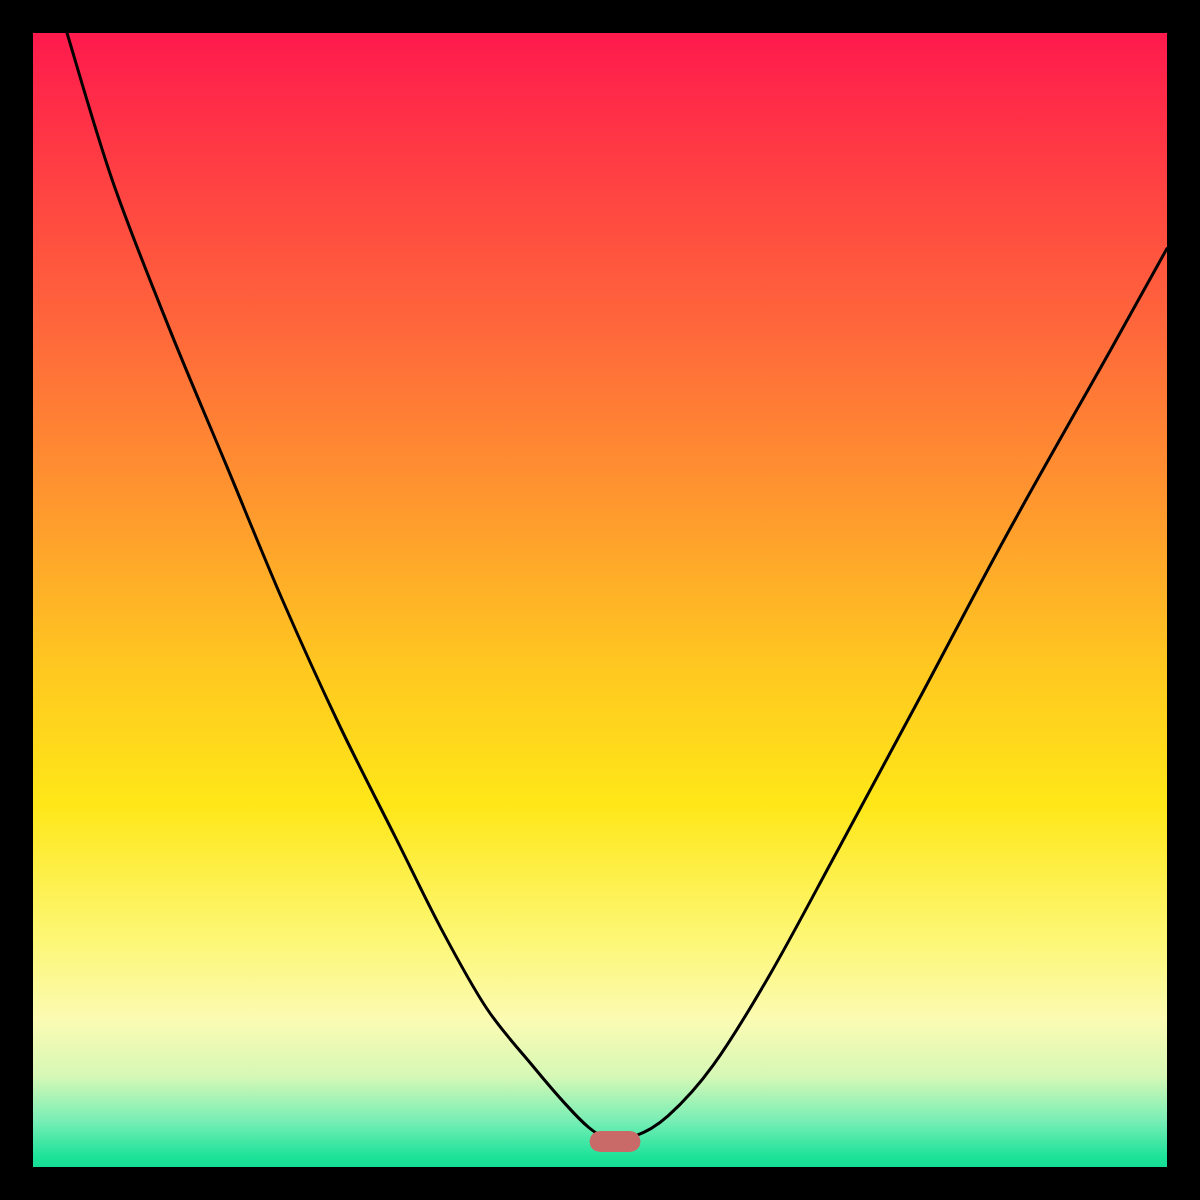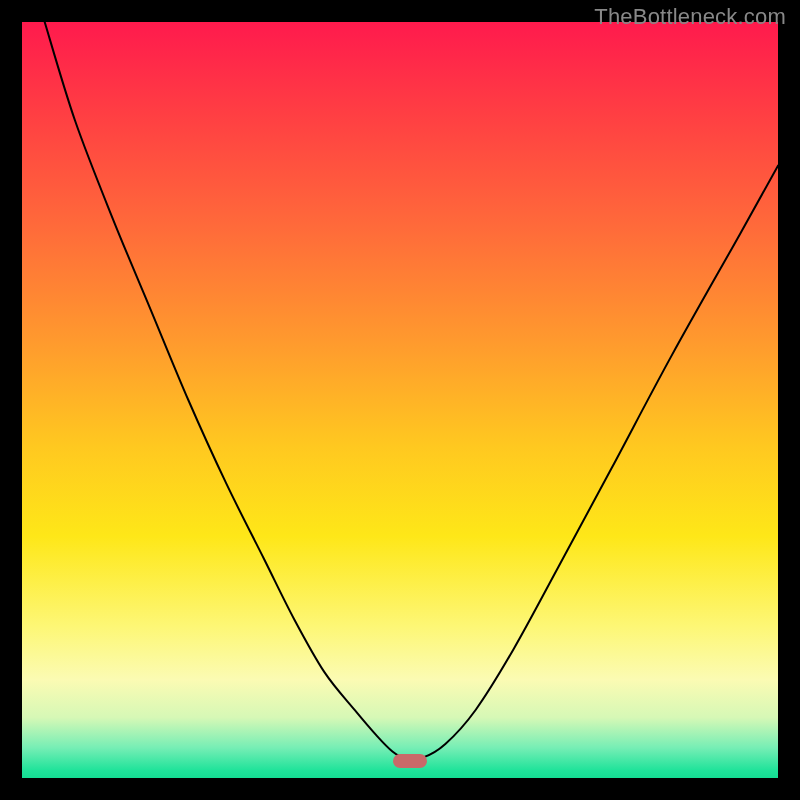--- a/index.html
+++ b/index.html
@@ -79,14 +79,13 @@
 <body>
 
 <div class="frame">
   <div class="plot-area">
     <div class="grad"></div>
     <svg id="svg" class="svglayer" viewBox="0 0 756 756">
       <path id="curvePath" class="curve" d="M 22.68 0.00 C 27.72 16.38, 41.58 65.52, 52.92 98.28 C 64.26 131.04, 78.12 165.06, 90.72 196.56 C 103.32 228.06, 115.92 257.04, 128.52 287.28 C 141.12 317.52, 153.72 349.02, 166.32 378.00 C 178.92 406.98, 191.52 434.70, 204.12 461.16 C 216.72 487.62, 230.58 514.08, 241.92 536.76 C 253.26 559.44, 262.08 578.34, 272.16 597.24 C 282.24 616.14, 292.32 635.04, 302.40 650.16 C 312.48 665.28, 323.82 677.25, 332.64 687.96 C 341.46 698.67, 349.02 707.49, 355.32 714.42 C 361.62 721.35, 366.03 726.01, 370.44 729.54 C 374.85 733.07, 376.74 734.58, 381.78 735.59 C 386.82 736.60, 393.75 737.86, 400.68 735.59 C 407.61 733.32, 414.54 729.92, 423.36 721.98 C 432.18 714.04, 442.26 703.71, 453.60 687.96 C 464.94 672.21, 477.54 651.42, 491.40 627.48 C 505.26 603.54, 520.38 574.56, 536.76 544.32 C 553.14 514.08, 570.78 481.32, 589.68 446.04 C 608.58 410.76, 628.74 371.70, 650.16 332.64 C 671.58 293.58, 700.56 243.18, 718.20 211.68 C 735.84 180.18, 749.70 154.98, 756.00 143.64"></path>
     </svg>
     <div id="marker" class="marker" style="left: 387.828px; top: 739.368px; background: rgb(201, 106, 105);"></div>
   </div>
-  <div class="watermark">TheBottleneck.com</div>
 </div>
 
 </body></html>

